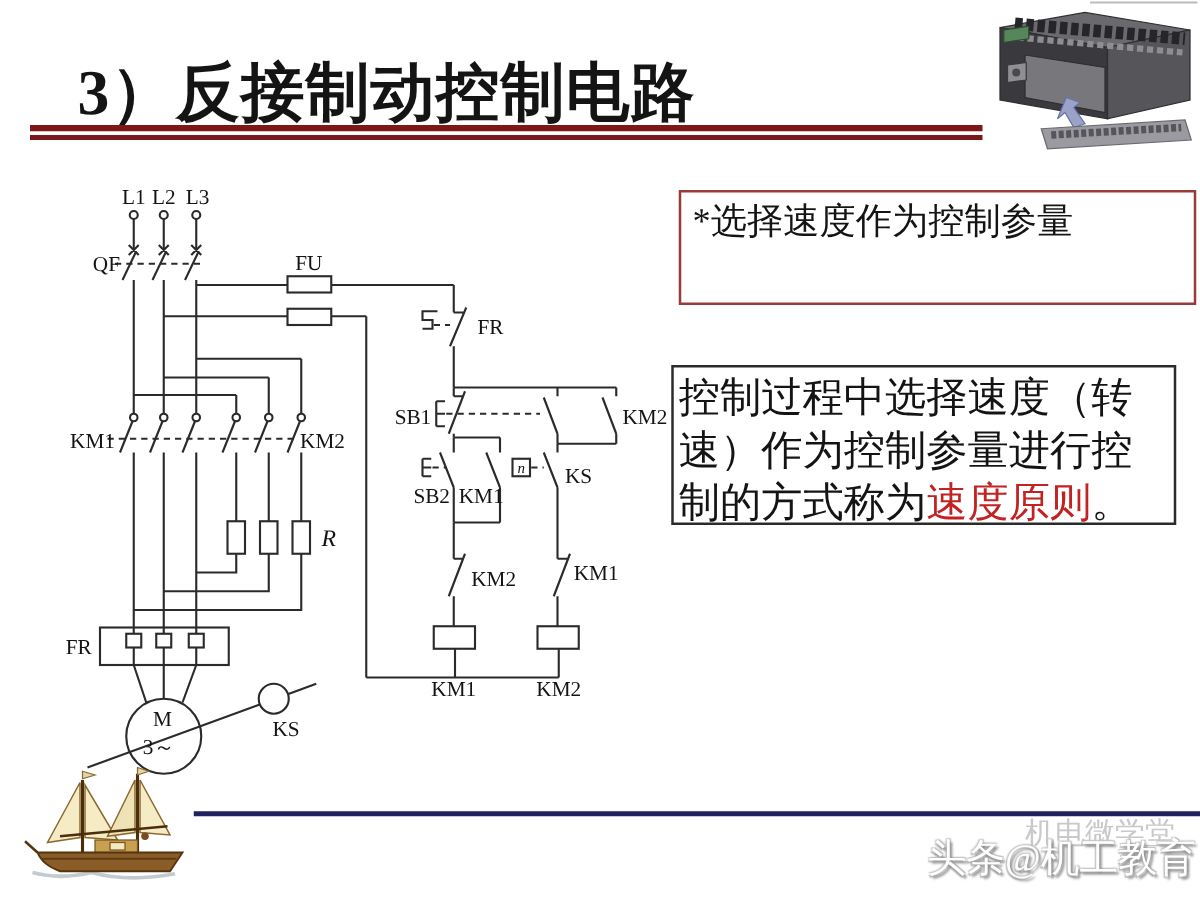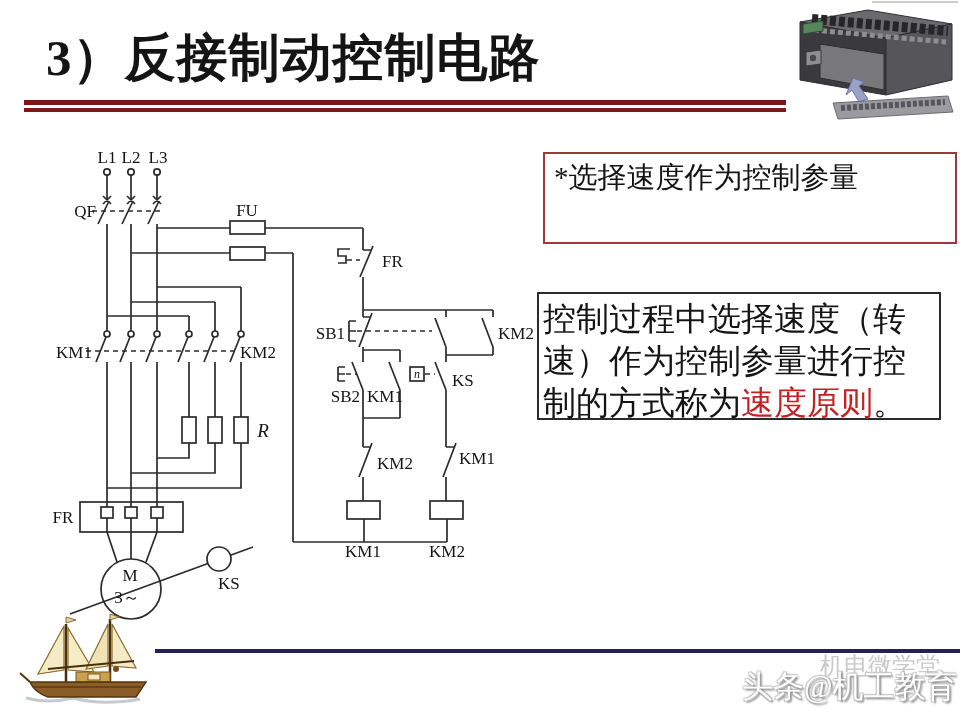--- a/index.html
+++ b/index.html
@@ -1,18 +1,18 @@
 <!DOCTYPE html>
 <html><head>
 <meta charset="utf-8">
 <style>
   html,body{margin:0;padding:0;background:#e8e8e8;}
   .slide{position:relative;width:960px;height:720px;background:#ffffff;overflow:hidden;
          font-family:"Liberation Serif","DejaVu Serif",serif;}
-  .title{position:absolute;left:46px;top:24px;margin:0;font-size:51px;font-weight:bold;
+  .title{position:absolute;left:46px;top:24px;margin:16px;font-size:51px;font-weight:bold;
          color:#141414;letter-spacing:1px;white-space:nowrap;}
   .rule{position:absolute;left:24px;width:762px;background:#7e1818;}
   .rule-a{top:100px;height:5px;}
   .rule-b{top:108px;height:4px;}
   .note1{position:absolute;left:543px;top:152px;width:392px;height:82px;
          border:2px solid #9b3a3a;padding:3px 9px;font-size:29px;line-height:40px;color:#141414;}
   .note2{position:absolute;left:537px;top:292px;width:392px;height:116px;
          border:2px solid #2b2b2b;padding:4px 4px;font-size:33px;line-height:42px;color:#141414;}
   .note2 .hl{color:#c32222;}
   .circuit{position:absolute;left:0;top:0;}

